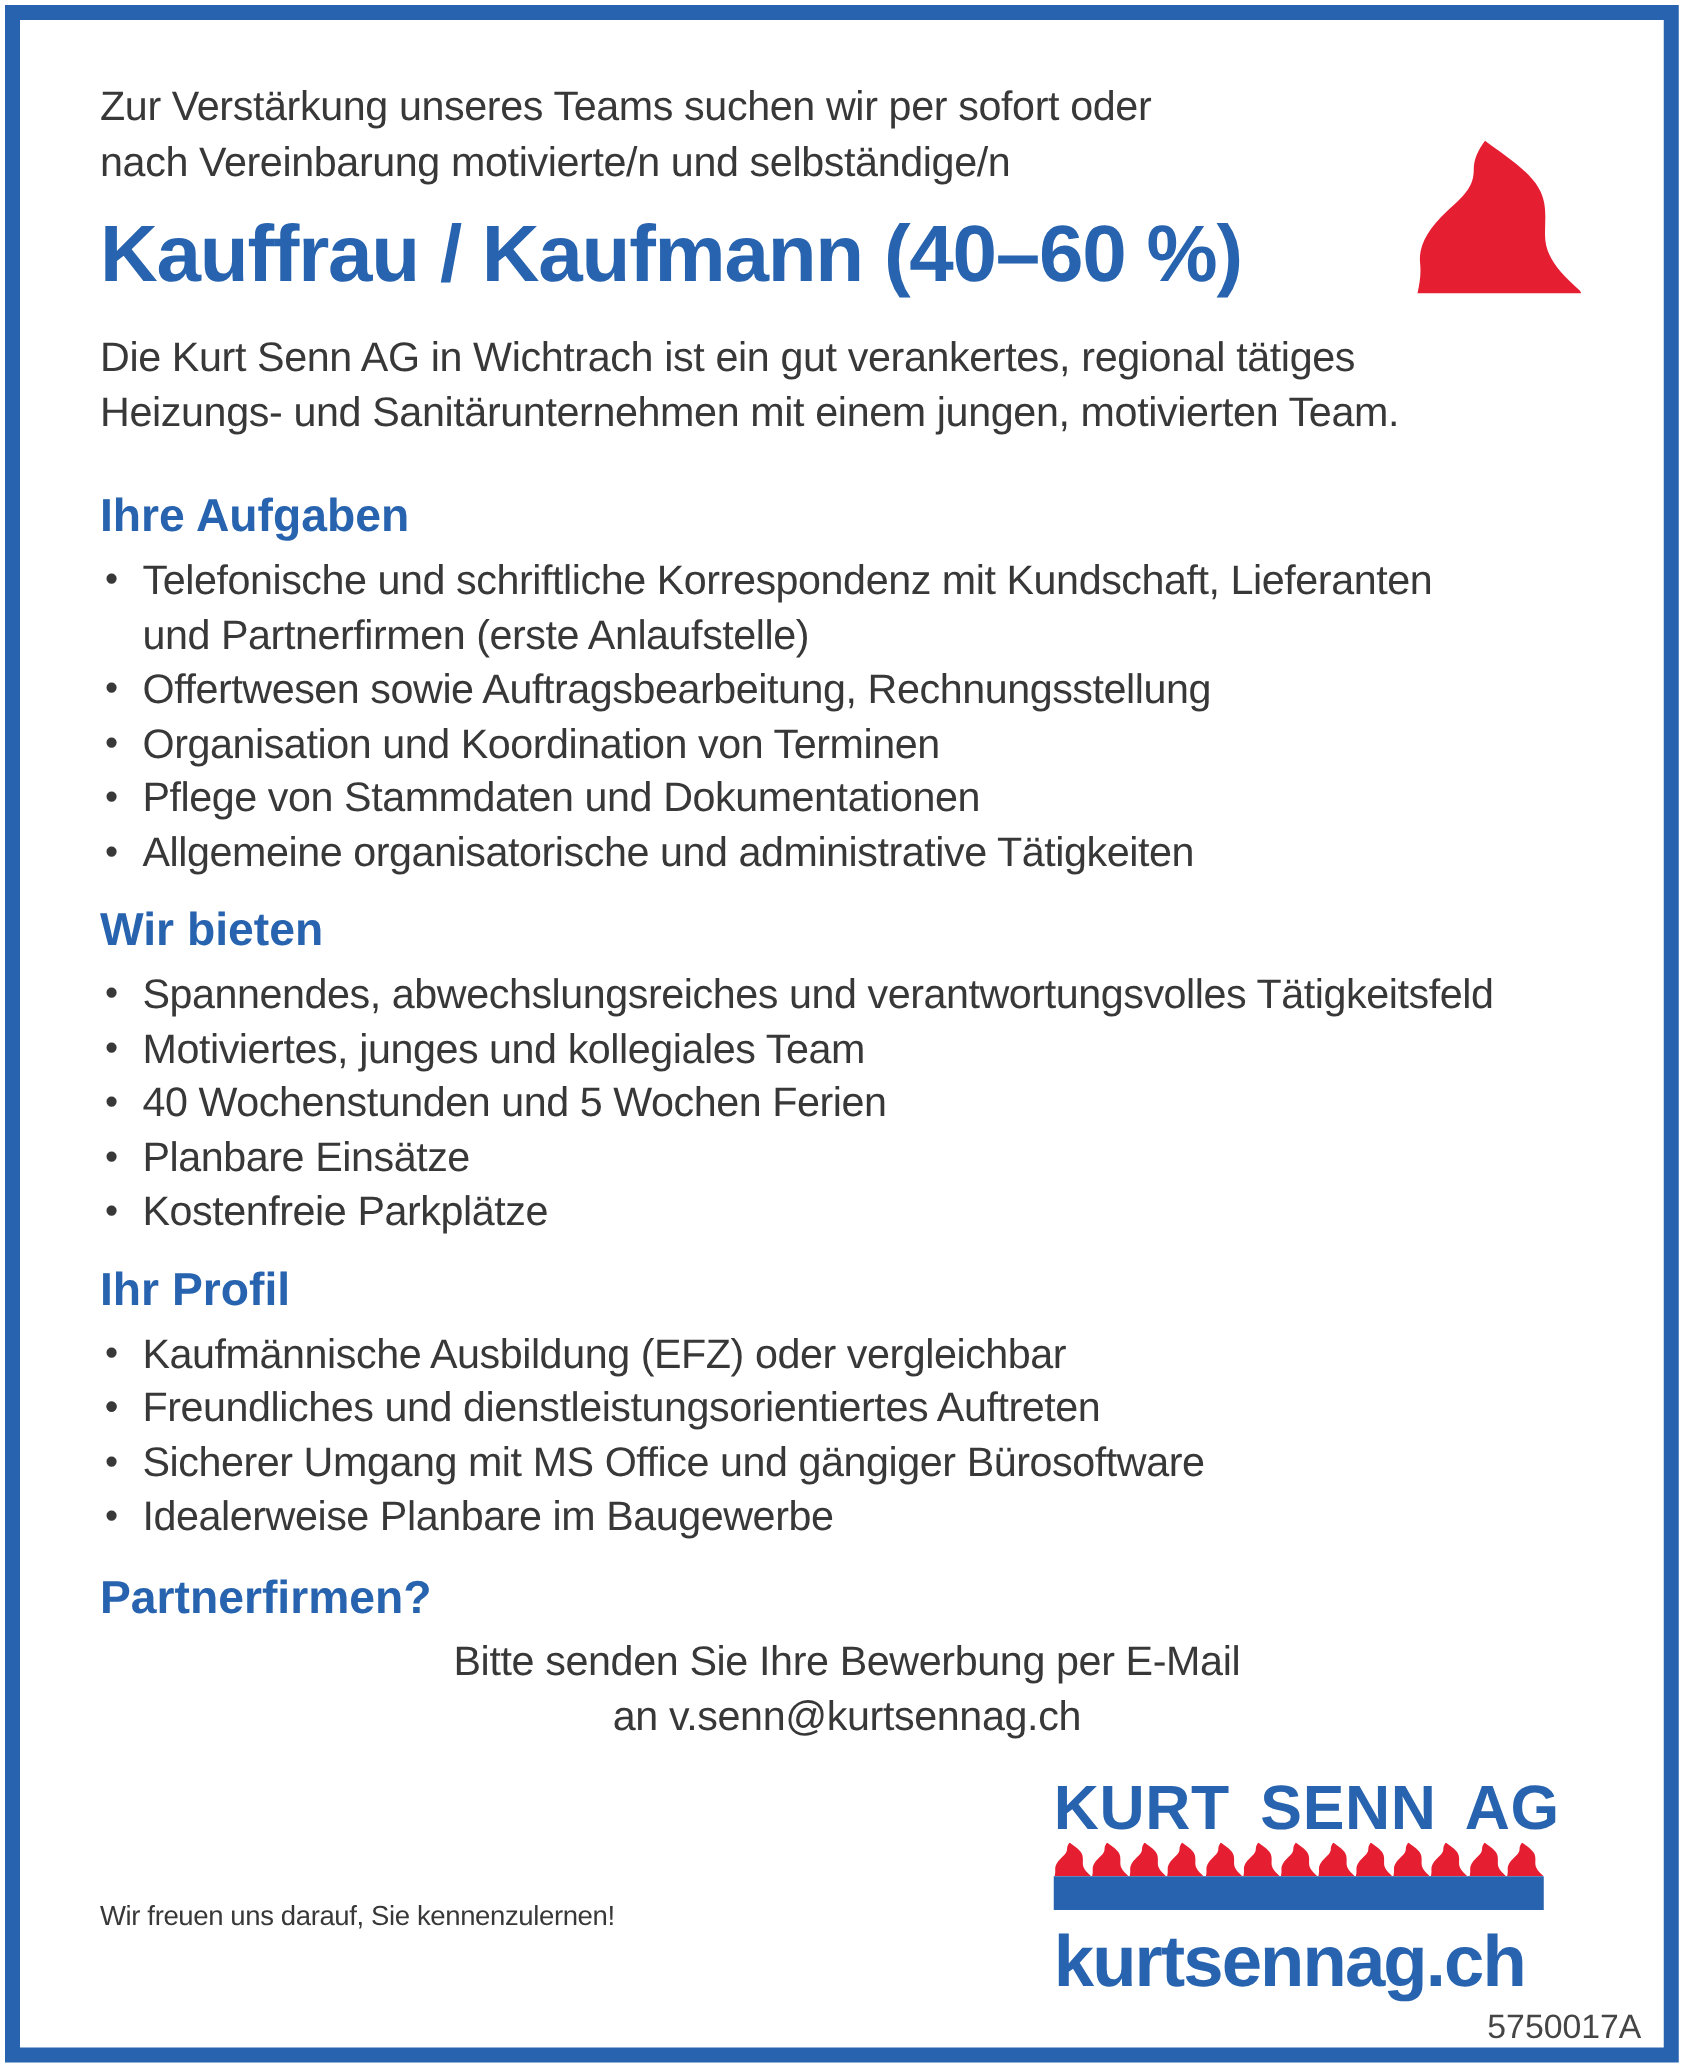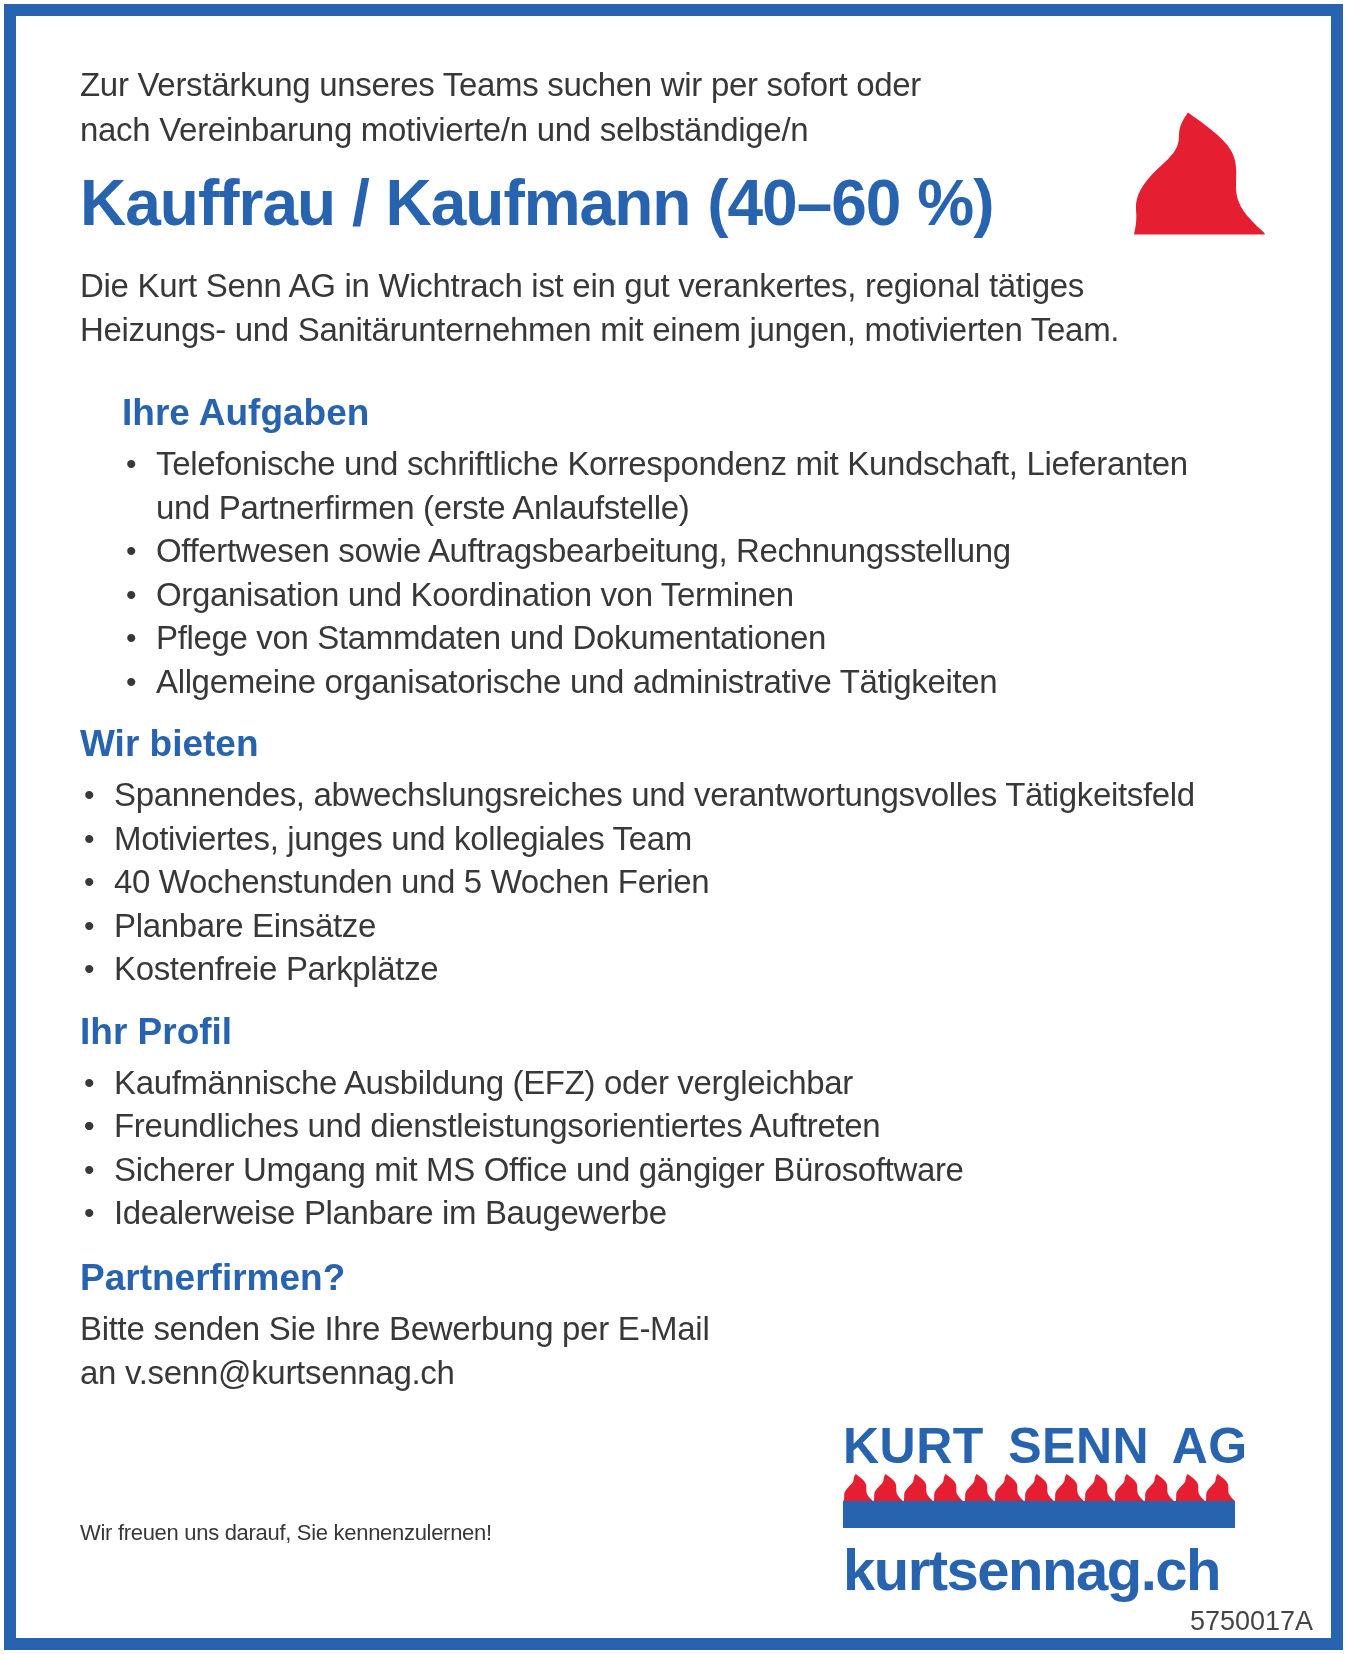--- a/index.html
+++ b/index.html
@@ -28,38 +28,38 @@
     margin:16px 0 0 0;
     font-size:64px; line-height:70px; font-weight:700;
     color:#2763ae; letter-spacing:-1px; white-space:nowrap;
   }
   .company {
     margin:26px 0 0 0;
     font-size:33px; line-height:44px; letter-spacing:-0.3px;
     white-space:pre-line;
   }
   .section { margin-top:20px; }
-  .section-first { margin-top:40px;margin-left:42px; }
+  .section-first { margin-top:40px; }
   .section h2, .contact h2 {
     margin:0 0 8px 0;
     font-size:37px; line-height:42px; font-weight:700;
     color:#2763ae;
   }
   ul.bullets {
     list-style:none; margin:0; padding:0;
     font-size:33px; line-height:43.5px; letter-spacing:-0.35px;
   }
   ul.bullets li { position:relative; padding-left:34px; }
   ul.bullets .bullet {
     position:absolute; left:4px; top:0; font-size:30px;
   }
   ul.bullets .li-text { white-space:pre-line; }
   .contact { margin-top:22px; }
   .contact p {
-    margin:0; font-size:33px; line-height:44px; letter-spacing:-0.3px;
+    margin:0; font-size:33px; line-height:44px; letter-spacing:-0.3px;text-align:center;
   }
   .closing {
     margin:116px 0 0 0;
     font-size:22px; line-height:44px; letter-spacing:-0.3px;
   }
   .flame-big {
     position:absolute; left:1133px; top:110px; width:132px; height:127px;
   }
   .logo { position:absolute; left:843px; top:1420px; width:392px; }
   .logo-name {

